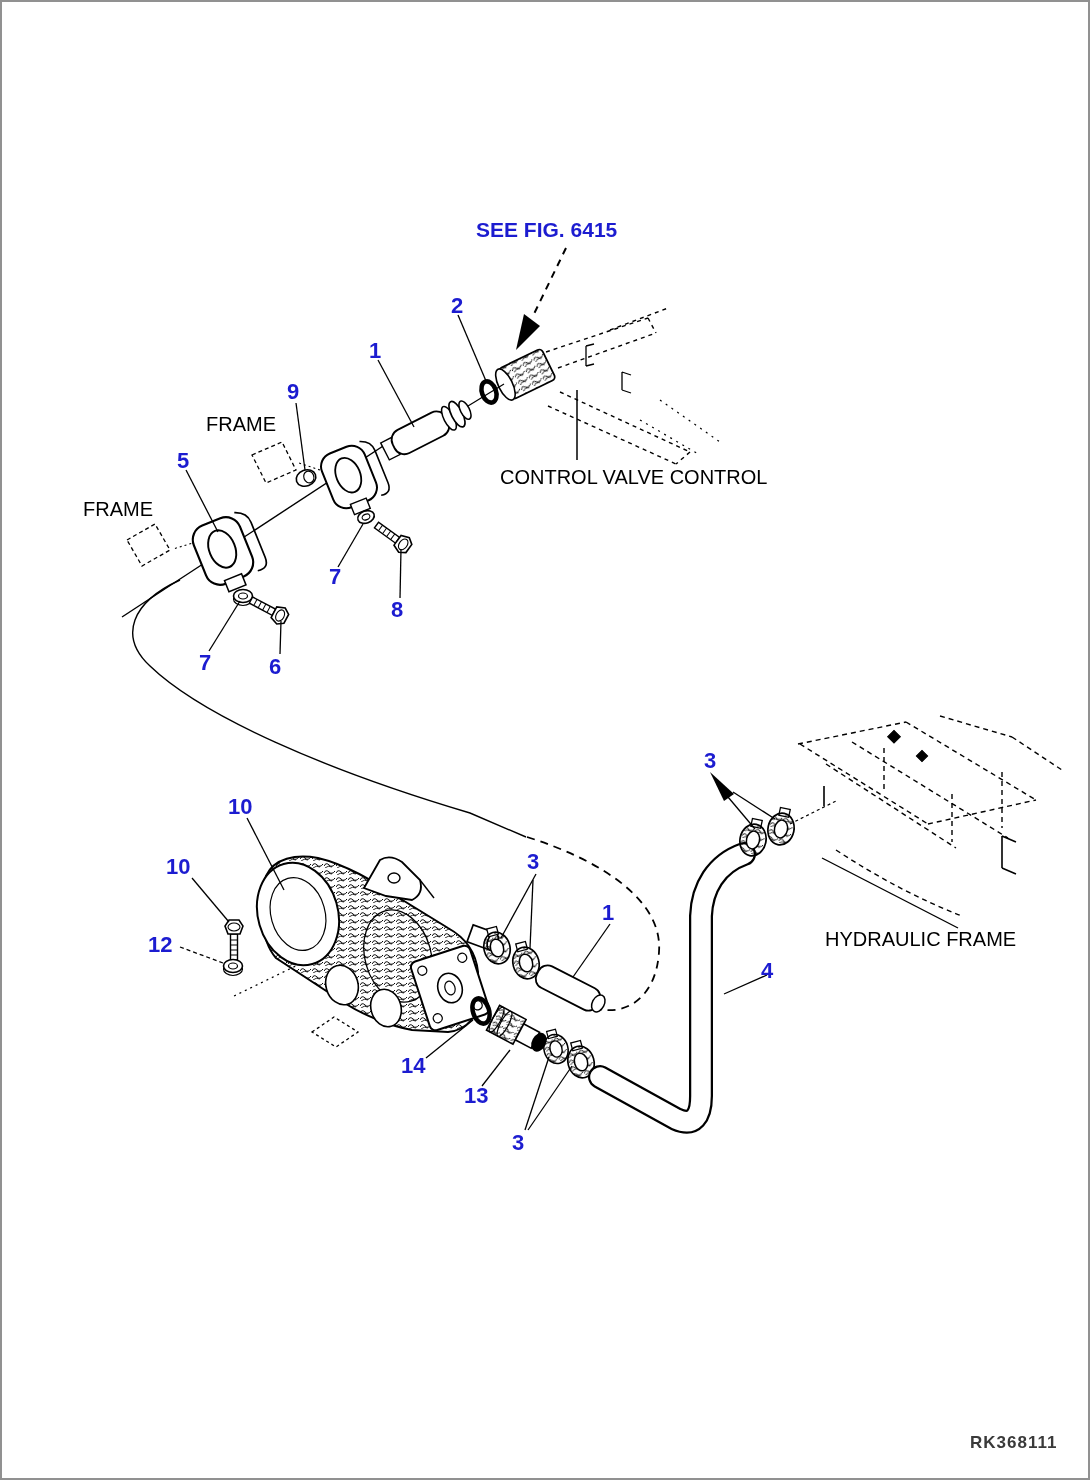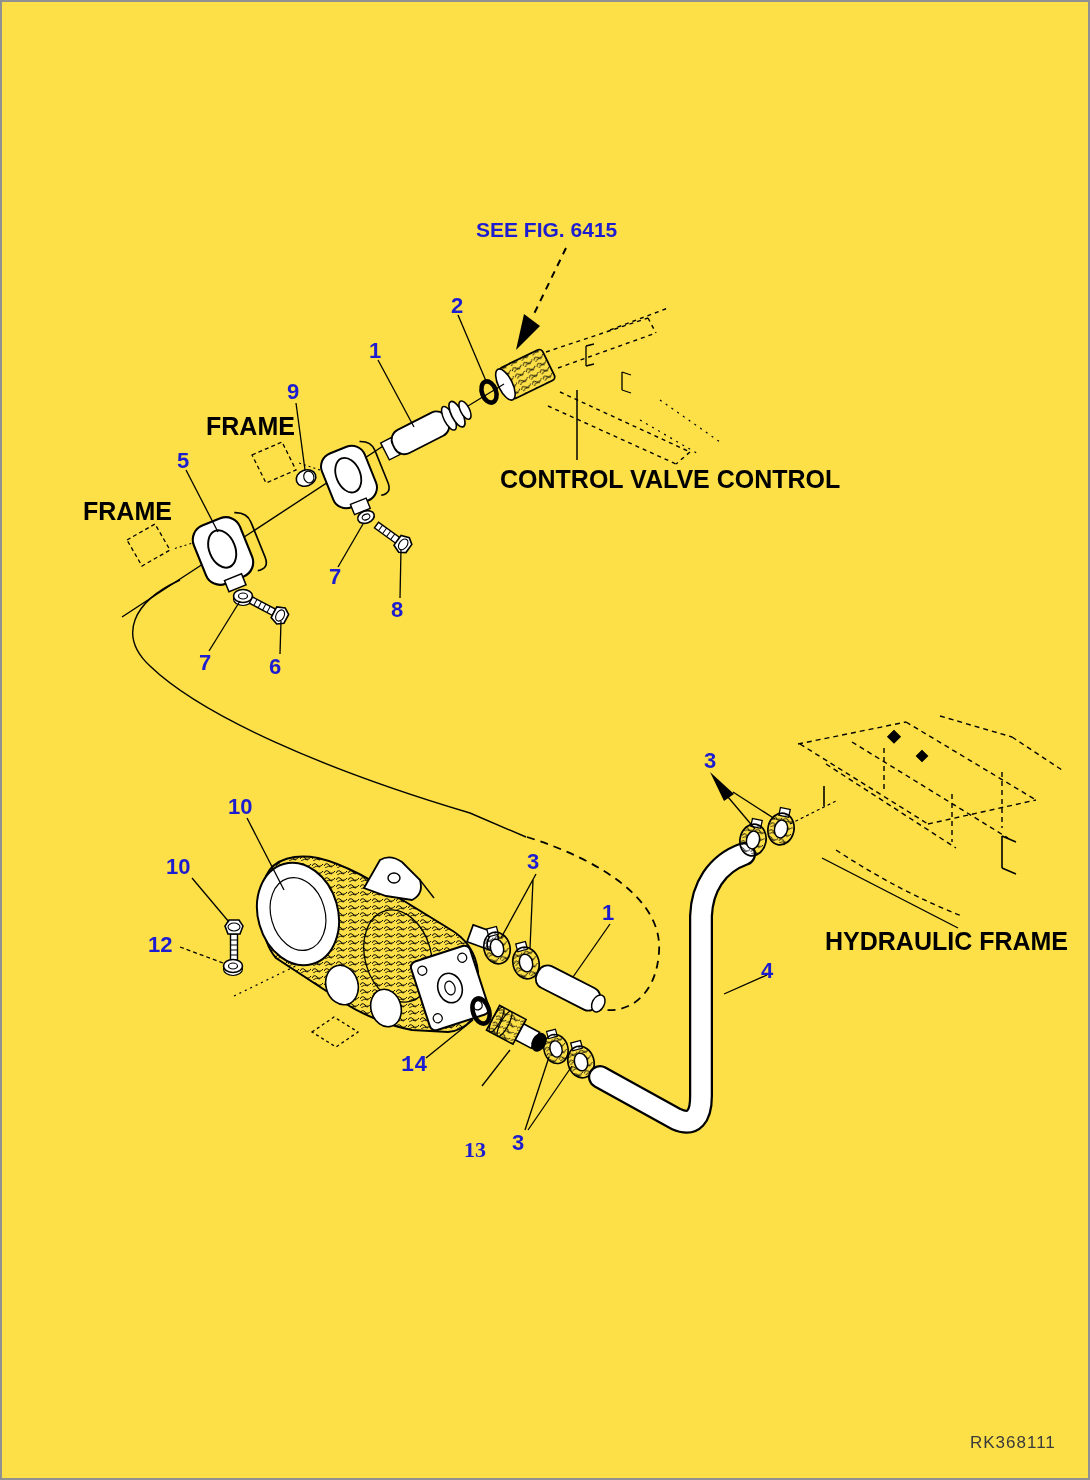--- a/index.html
+++ b/index.html
@@ -1,27 +1,27 @@
 <!DOCTYPE html>
 <html><head>
 <meta charset="utf-8">
 <style>
   html,body{margin:0;padding:0;background:#e8e8e8;}
   #page{
-    position:relative;width:1090px;height:1480px;background:#fde047;
+    position:relative;width:1090px;height:1480px;background:#ffffff;
     box-shadow:inset 0 0 0 2px #919191;
     font-family:"Liberation Sans",sans-serif;overflow:hidden;
   }
   #art{position:absolute;left:0;top:0;}
   .callout{
     position:absolute;color:#1c1cd0;font-weight:bold;font-size:22px;line-height:1;
     letter-spacing:0px;white-space:nowrap;
   }
   .lbl{
-    position:absolute;color:#000;font-weight:bold;font-size:25px;line-height:1;
+    position:absolute;color:#000;font-weight:normal;font-size:20px;line-height:1;
     white-space:nowrap;letter-spacing:0px;text-align:right;
   }
   .seefig{
     position:absolute;color:#1c1cd0;font-weight:bold;font-size:21px;line-height:1;white-space:nowrap;
   }
   .refcode{
     position:absolute;color:#3a3a3a;font-weight:normal;font-size:17px;line-height:1;
     letter-spacing:1px;white-space:nowrap;
   }
 </style>
@@ -270,18 +270,18 @@
   <div class="callout" style="left:391px;top:599px;">8</div>
   <div class="callout" style="left:199px;top:652px;">7</div>
   <div class="callout" style="left:269px;top:656px;">6</div>
   <div class="callout" style="left:704px;top:750px;">3</div>
   <div class="callout" style="left:228px;top:796px;">10</div>
   <div class="callout" style="left:166px;top:856px;">10</div>
   <div class="callout" style="left:527px;top:851px;">3</div>
   <div class="callout" style="left:602px;top:902px;">1</div>
   <div class="callout" style="left:148px;top:934px;text-align:center;">12</div>
   <div class="callout" style="left:761px;top:960px;">4</div>
-  <div class="callout" style="left:401px;top:1055px;font-family:Liberation Mono, monospace;">14</div>
-  <div class="callout" style="left:464px;top:1139px;font-family:Liberation Serif, serif;">13</div>
+  <div class="callout" style="left:401px;top:1055px;">14</div>
+  <div class="callout" style="left:464px;top:1085px;">13</div>
   <div class="callout" style="left:512px;top:1132px;">3</div>
 
-  <div class="refcode" style="left:970px;top:1434px;">RK368111</div>
+  <div class="refcode" style="left:970px;top:1434px;font-weight:bold;">RK368111</div>
 </div>
 
 </body></html>

